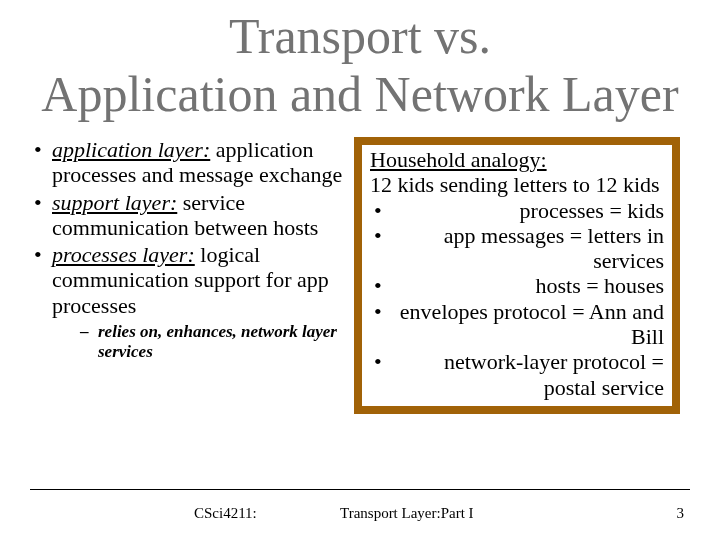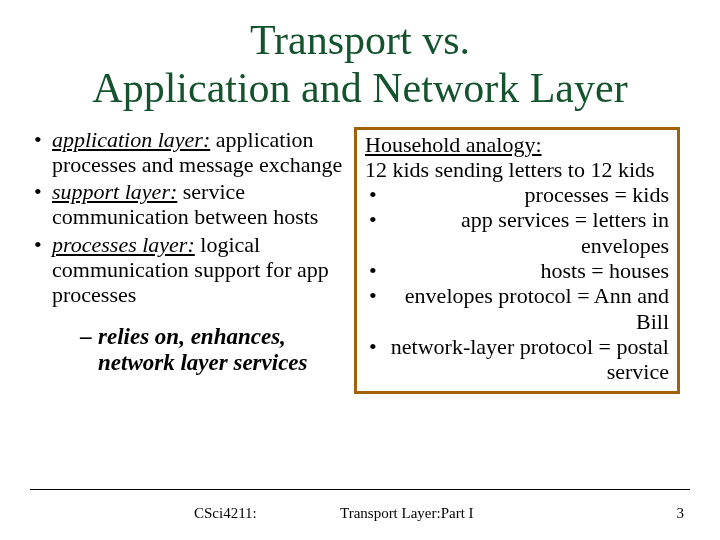--- a/index.html
+++ b/index.html
@@ -11,64 +11,64 @@
     position: relative;
   }
   .slide {
     width: 720px;
     height: 540px;
     padding: 8px 30px 0 30px;
     position: relative;
   }
   .title {
     text-align: center;
-    font-size: 42px;
+    font-size: 50px;
     line-height: 1.15;
-    color: #14532d;
+    color: #737373;
     font-weight: normal;
-    margin: 8px 0 14px 0;
+    margin: 0 0 14px 0;
   }
   .cols {
     display: flex;
     gap: 4px;
   }
   .col-left {
     width: 320px;
     font-size: 22px;
     line-height: 1.15;
     font-style: italic;
   }
   .col-left ul { list-style: none; padding-left: 0; }
   .col-left > ul > li { position: relative; padding-left: 22px; margin-bottom: 2px; }
   .col-left > ul > li::before {
     content: "•";
     position: absolute;
     left: 4px;
     top: 0;
     font-style: normal;
   }
-  .col-left .sub { list-style: none; padding-left: 28px; font-size: 23px; font-weight: bold; margin-top: 16px; }
+  .col-left .sub { list-style: none; padding-left: 28px; font-size: 17px; font-weight: bold; margin-top: 4px; }
   .col-left .sub li { position: relative; padding-left: 18px; }
   .col-left .sub li::before {
     content: "–";
     position: absolute;
     left: 0;
     top: 0;
     font-style: normal;
   }
   .normal { font-style: normal; }
   .u { text-decoration: underline; }
 
   .col-right {
     width: 326px;
     font-size: 22px;
     line-height: 1.15;
   }
   .box {
-    border: 3px solid #a16207;
+    border: 8px solid #a16207;
     padding: 2px 8px 6px 8px;
   }
   .box .heading { text-decoration: underline; }
   .box ul { list-style: none; padding-left: 0; margin-top: 0; text-align: right; }
   .box ul li { position: relative; padding-left: 22px; }
   .box ul li::before {
     content: "•";
     position: absolute;
     left: 4px;
     top: 0;
@@ -120,21 +120,21 @@
         </li>
       </ul>
     </div>
 
     <div class="col-right">
       <div class="box">
         <div class="heading">Household analogy:</div>
         <div class="subtitle">12 kids sending letters to 12 kids</div>
         <ul>
           <li>processes = kids</li>
-          <li>app services = letters in envelopes</li>
+          <li>app messages = letters in services</li>
           <li>hosts = houses</li>
           <li>envelopes protocol = Ann and Bill</li>
           <li>network-layer protocol = postal service</li>
         </ul>
       </div>
     </div>
 
   </div>
 
   <div class="footer-line"></div>

